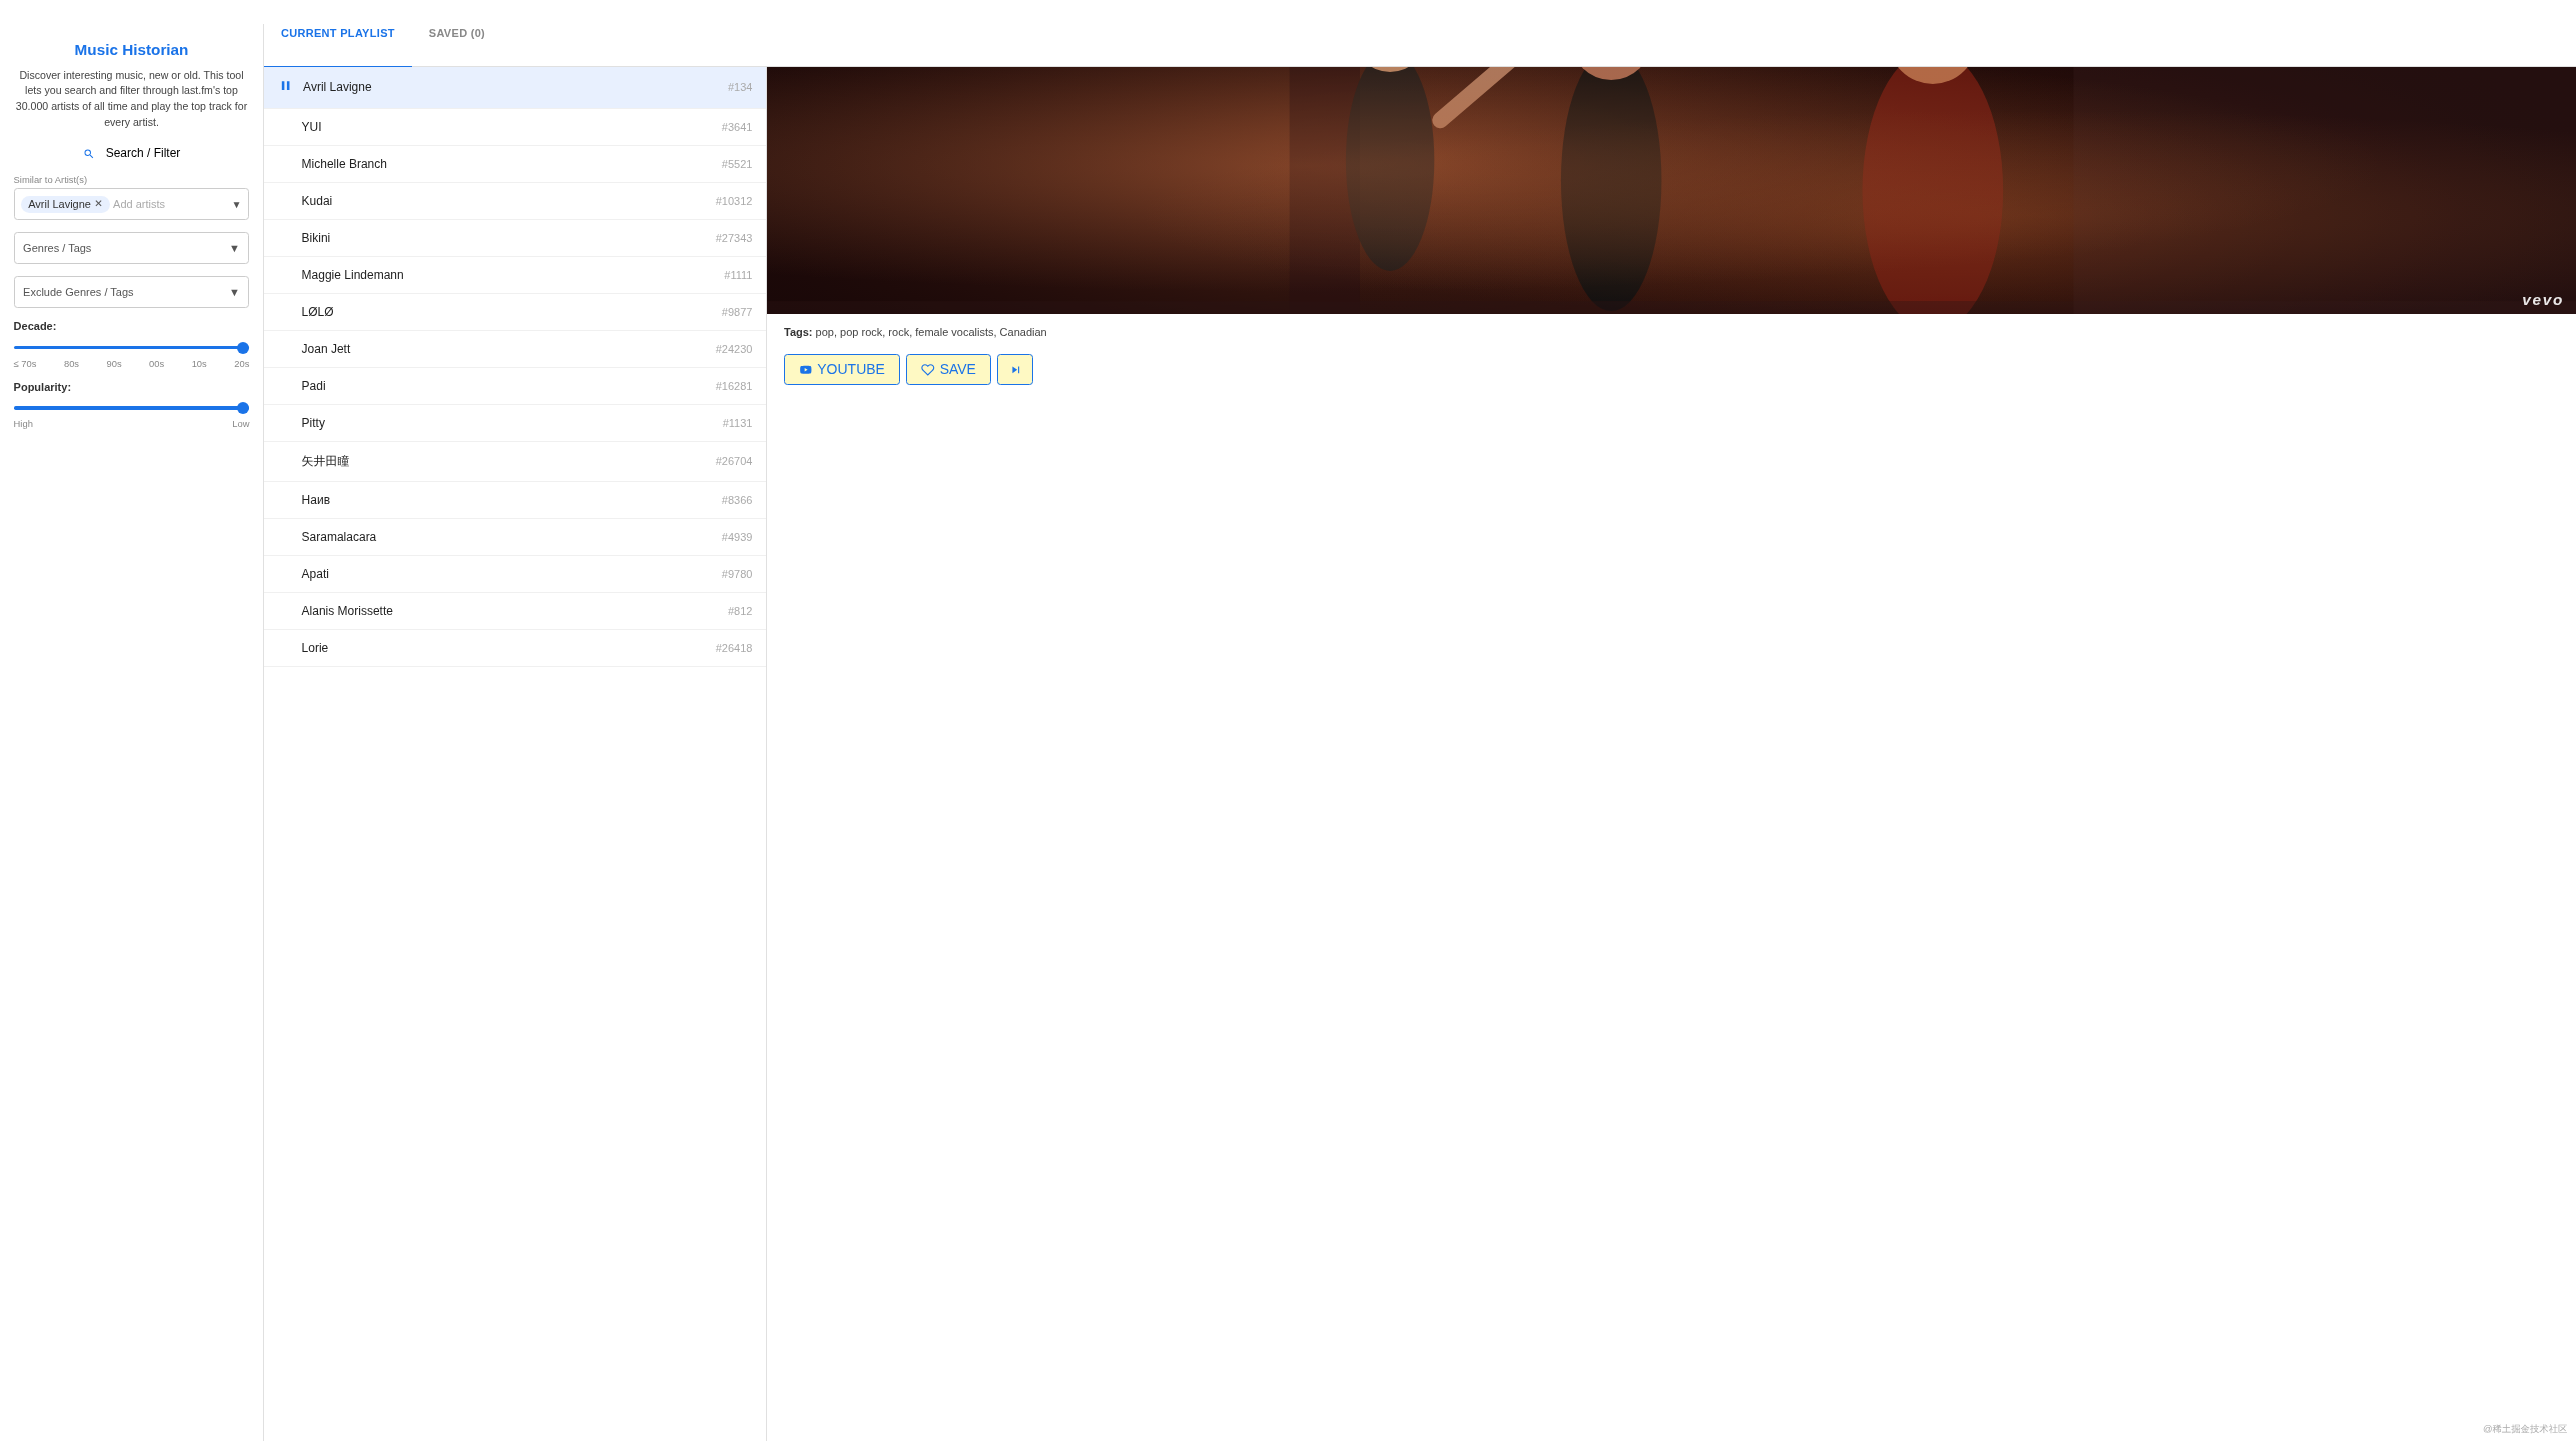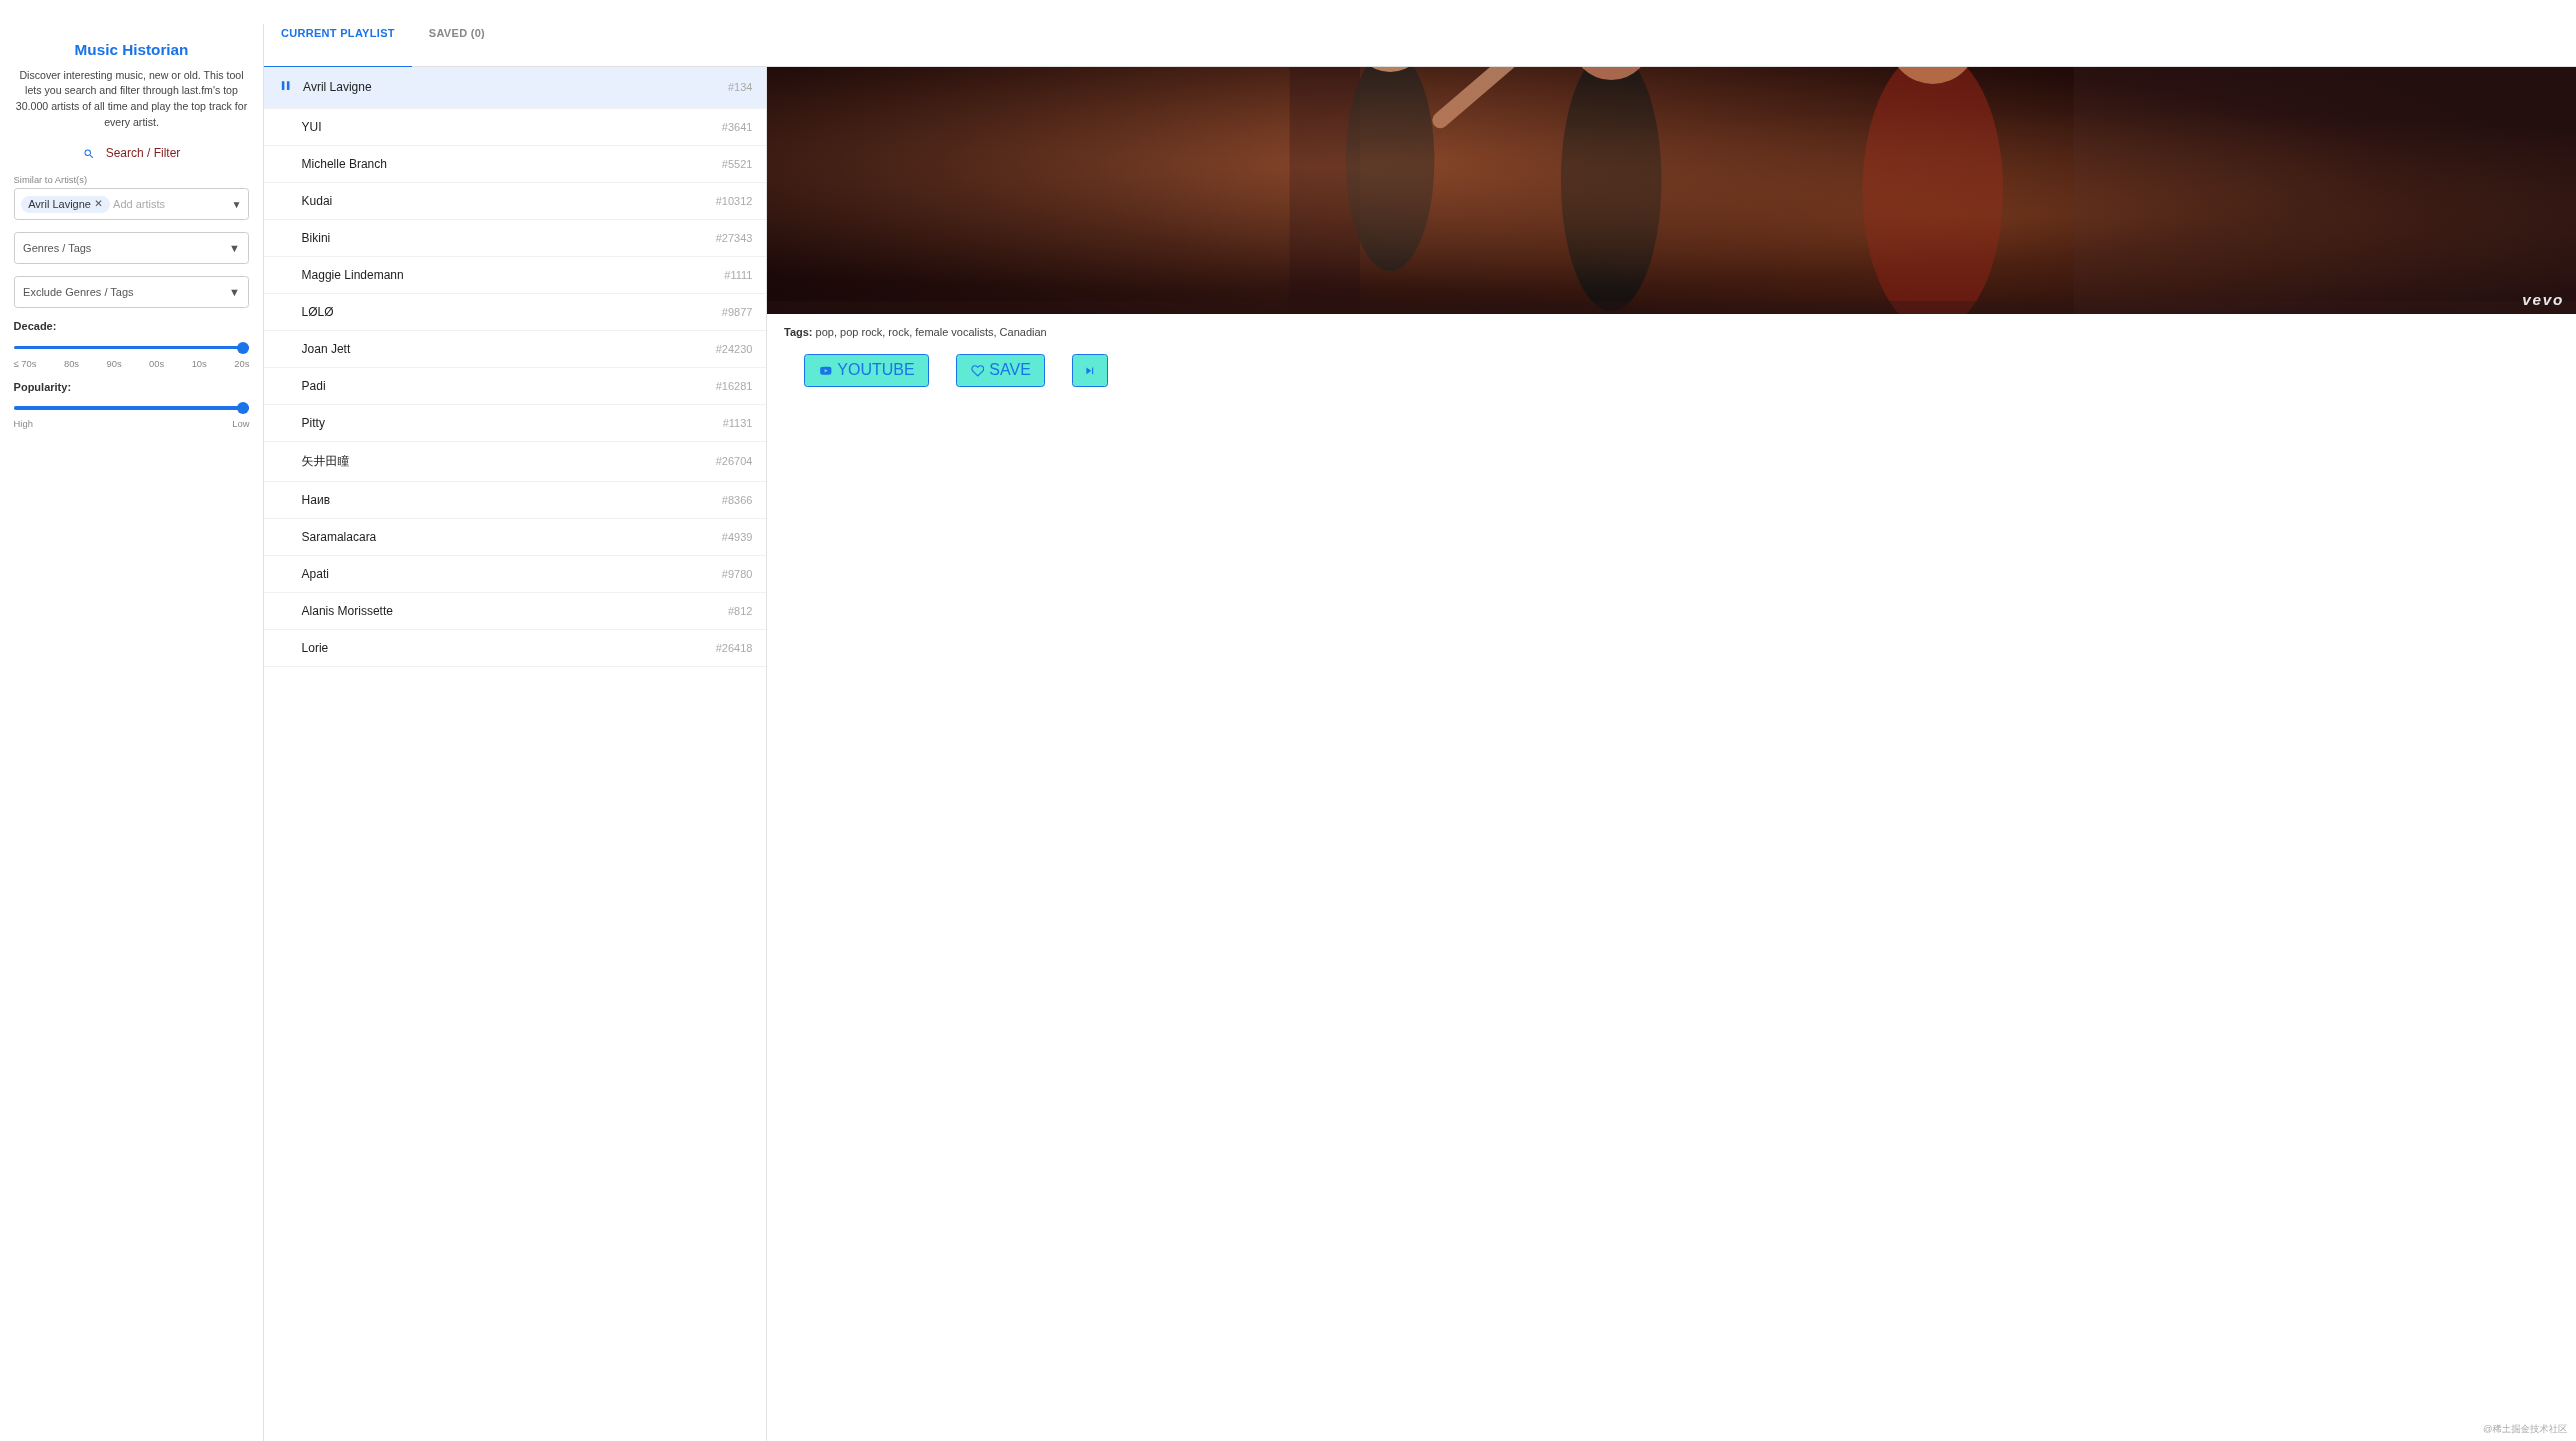--- a/index.html
+++ b/index.html
@@ -27,21 +27,21 @@
       color: #444;
       font-size: 10.6px;
       line-height: 1.5;
       margin-bottom: 15.3px;
     }
     #sidebar .search-filter-btn {
       display: flex;
       align-items: flex-end;
       justify-content: center;
       gap: 11px;
-      color: #7f1d1d;
+      color: #000000;
       font-size: 12px;
       font-weight: 500;
       cursor: pointer;
       margin-bottom: 13.6px;
     }
     #sidebar .search-filter-btn svg { fill: #1a73e8; }
 
     .filter-section { margin-bottom: 12px; }
     .filter-label { font-size: 9.4px; color: #888; margin-bottom: 3.4px; }
 
@@ -238,25 +238,24 @@
       padding: 6.8px 17px 13.6px;
     }
     .action-btn {
       display: flex;
       align-items: center;
       gap: 5.1px;
       padding: 6.8px 13.6px;
       border: 1.3px solid #1a73e8;
       border-radius: 3.4px;
       color: #1a73e8;
-      font-size: 16px;
+      font-size: 14px;
       font-weight: 500;
       cursor: pointer;
-      background: #5eead4;
-      margin-left: 20px;
+      background: #fef9c3;
     }
     .action-btn.icon-only { padding: 6.8px 10.2px; }
 
     .watermark {
       position: absolute;
       bottom: 5.1px;
       right: 8.5px;
       font-size: 9.4px;
       color: #aaa;
     }

